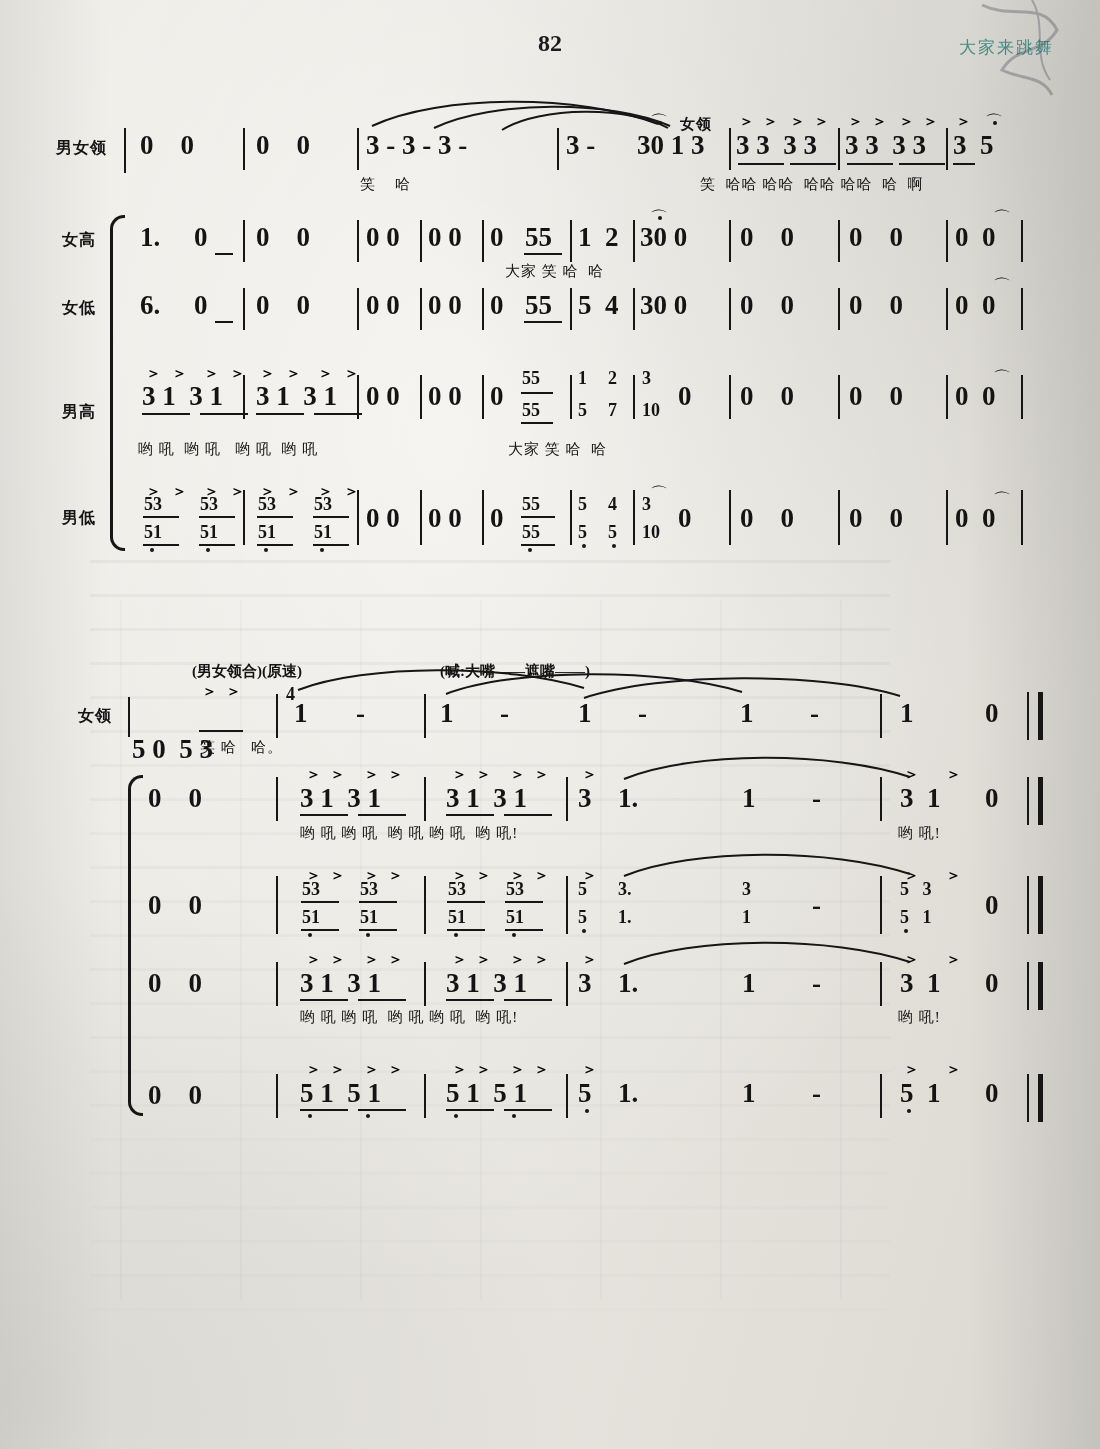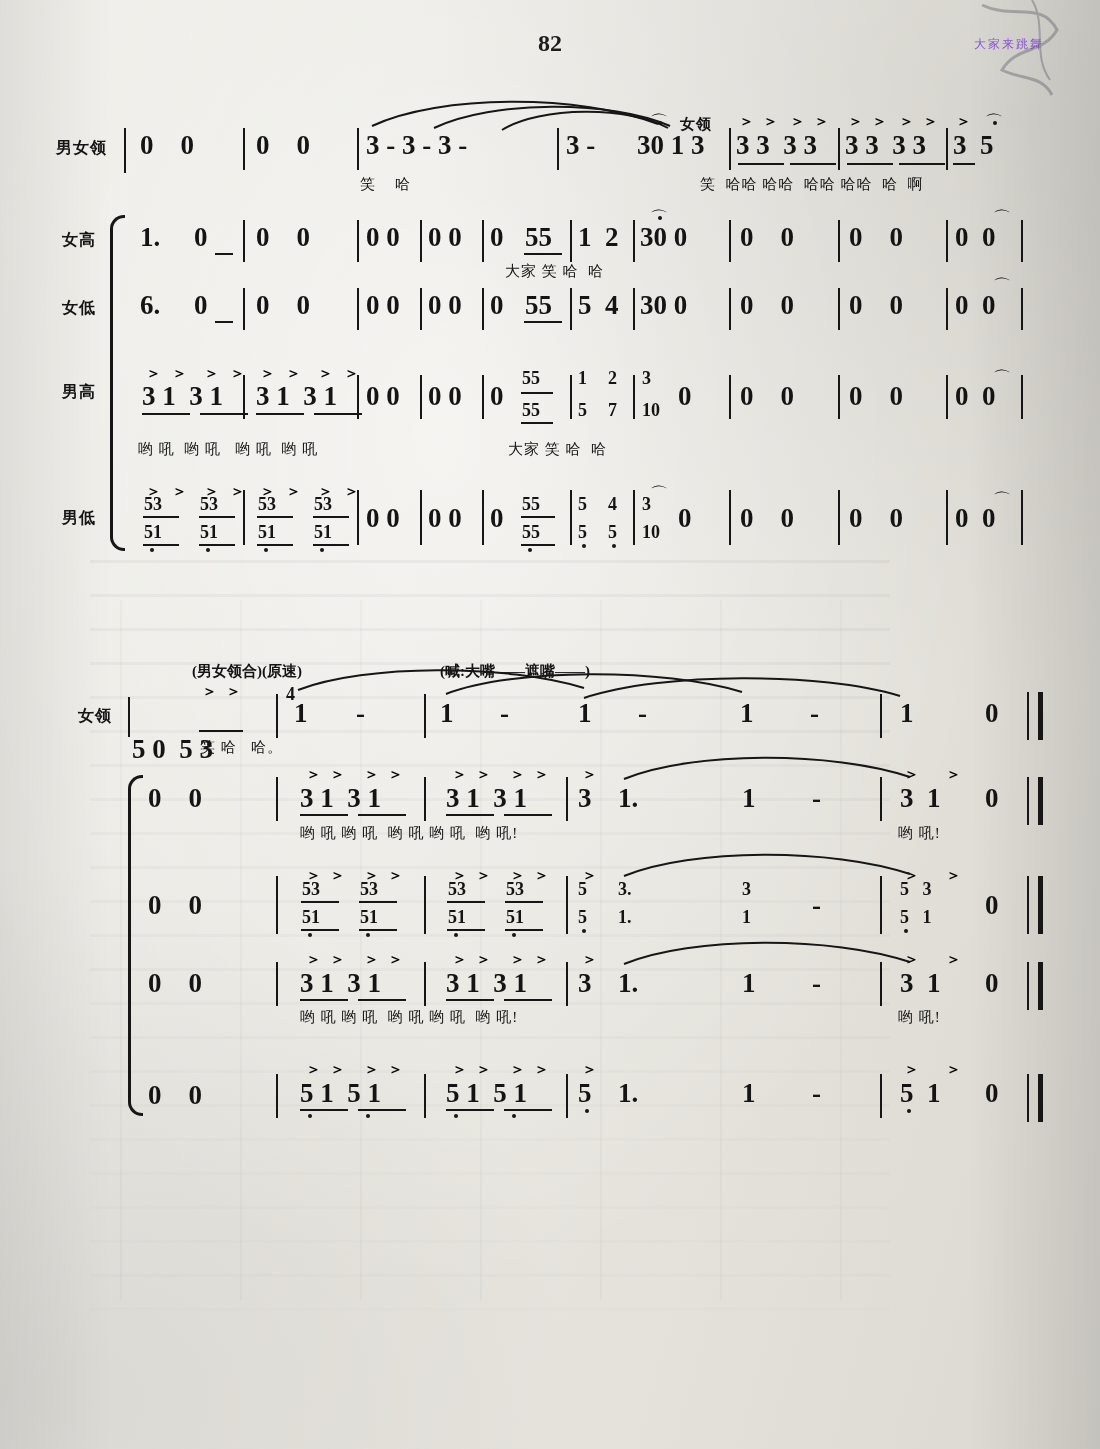--- a/index.html
+++ b/index.html
@@ -63,24 +63,24 @@
     left: 0; right: 0;
     top: 30px;
     text-align: center;
     font-size: 24px;
     font-weight: bold;
     color: #1c1c1c;
     font-family: "Liberation Serif", serif;
   }
   .running-head {
     position: absolute;
-    right: 56px;
+    right: 46px;
     top: 36px;
-    font-size: 12px;
-    color: #6d28d9;
+    font-size: 17px;
+    color: #0f766e;
     letter-spacing: 2px;
     opacity: 0.75;
   }
   .corner-mark {
     position: absolute;
     right: 38px;
     top: 0px;
     width: 90px;
     height: 110px;
     opacity: 0.35;
@@ -290,21 +290,21 @@
   <div class="lbl num" style="left:640px; top:290px;">30 0</div>
   <div class="barline" style="left:729px; top:288px; height:42px;"></div>
   <div class="lbl num" style="left:740px; top:290px;">0&nbsp;&nbsp;&nbsp;&nbsp;0</div>
   <div class="barline" style="left:838px; top:288px; height:42px;"></div>
   <div class="lbl num" style="left:849px; top:290px;">0&nbsp;&nbsp;&nbsp;&nbsp;0</div>
   <div class="barline" style="left:946px; top:288px; height:42px;"></div>
   <div class="lbl num" style="left:955px; top:290px;">0&nbsp;&nbsp;0</div>
   <div class="fermata" style="left:993px; top:274px;">⌒</div>
   <div class="barline" style="left:1021px; top:288px; height:42px;"></div>
 
-  <div class="lbl part-name" style="left:62px; top:382px;font-family:Liberation Serif, serif;">男高</div>
+  <div class="lbl part-name" style="left:62px; top:402px;font-family:Liberation Serif, serif;">男高</div>
   <div class="lbl num" style="left:142px; top:381px;">3 1&nbsp;&nbsp;3 1</div>
   <div class="barline" style="left:243px; top:375px; height:44px;"></div>
   <div class="lbl num" style="left:256px; top:381px;">3 1&nbsp;&nbsp;3 1</div>
   <div class="accent" style="left:146px; top:364px;">＞</div>
   <div class="accent" style="left:172px; top:364px;">＞</div>
   <div class="accent" style="left:204px; top:364px;">＞</div>
   <div class="accent" style="left:230px; top:364px;">＞</div>
   <div class="accent" style="left:260px; top:364px;">＞</div>
   <div class="accent" style="left:286px; top:364px;">＞</div>
   <div class="accent" style="left:318px; top:364px;">＞</div>

